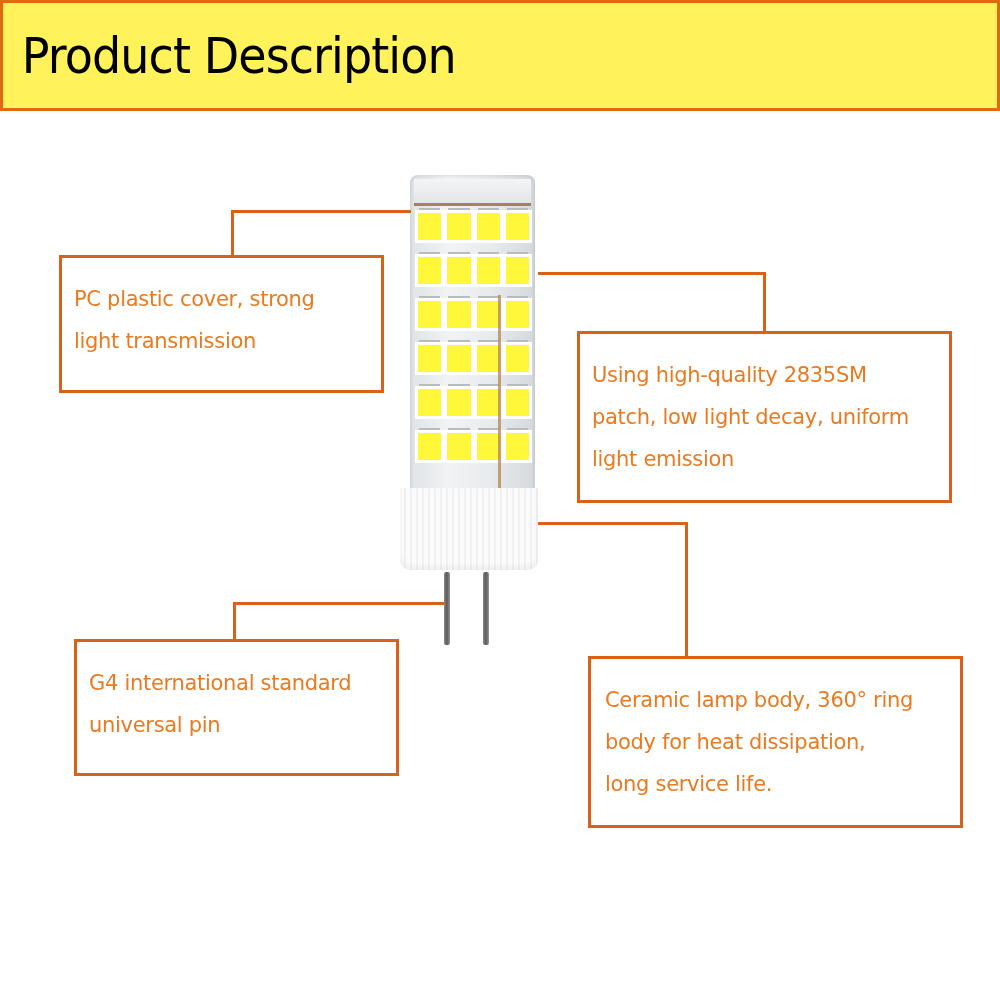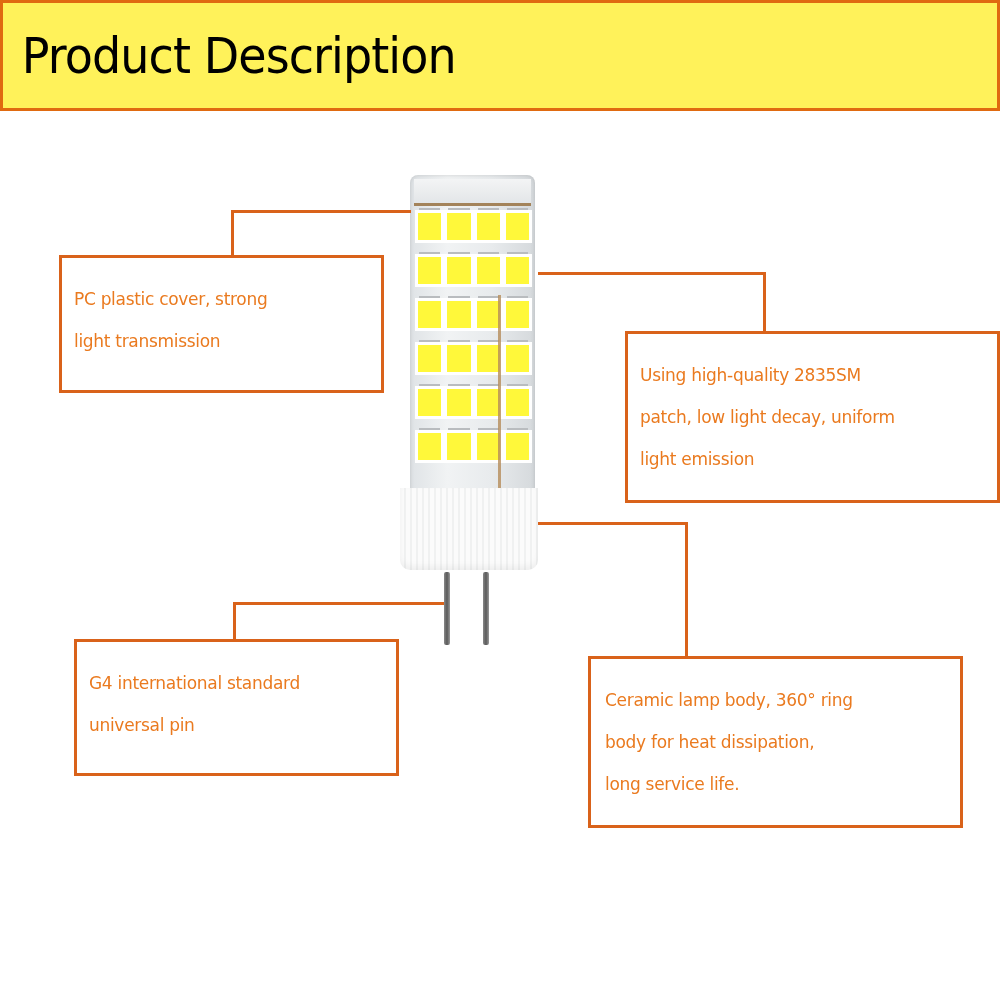--- a/index.html
+++ b/index.html
@@ -18,21 +18,21 @@
     .banner-title {
       font-family: "DejaVu Sans", sans-serif;
       font-size: 50px; color: #000; letter-spacing: -1px;
       transform: scaleX(0.92);
     }
     .callout {
       position: absolute; box-sizing: border-box;
       border: 3px solid #d9621a; background: #fff;
       color: #ea7a1f;
       font-family: "DejaVu Sans", sans-serif;
-      font-size: 17px; line-height: 42px;
+      font-size: 21px; line-height: 42px;
       padding-left: 12px; padding-top: 20px;
       letter-spacing: -0.3px;
     }
     .callout .line { display: block; white-space: nowrap; }
     .leader { position: absolute; background: #d9621a; }
 
     
     .bulb { position: absolute; left: 400px; top: 170px; width: 145px; height: 480px; }
     .cover {
       position: absolute; left: 10px; top: 5px; width: 125px; height: 318px;
@@ -122,21 +122,21 @@
 <div class="leader" style="left:233px; top:602px; width:3px; height:40px;"></div>
 
 <div class="leader" style="left:538px; top:522px; width:150px; height:3px;"></div>
 <div class="leader" style="left:685px; top:522px; width:3px; height:137px;"></div>
 
 <div class="callout" style="left:59px; top:255px; width:325px; height:138px;">
   <span class="line">PC plastic cover, strong</span>
   <span class="line">light transmission</span>
 </div>
 
-<div class="callout" style="left:577px; top:331px; width:375px; height:172px;margin-left:48px;">
+<div class="callout" style="left:577px; top:331px; width:375px; height:172px;">
   <span class="line">Using high-quality 2835SM</span>
   <span class="line">patch, low light decay, uniform</span>
   <span class="line">light emission</span>
 </div>
 
 <div class="callout" style="left:74px; top:639px; width:325px; height:137px;">
   <span class="line">G4 international standard</span>
   <span class="line">universal pin</span>
 </div>
 

